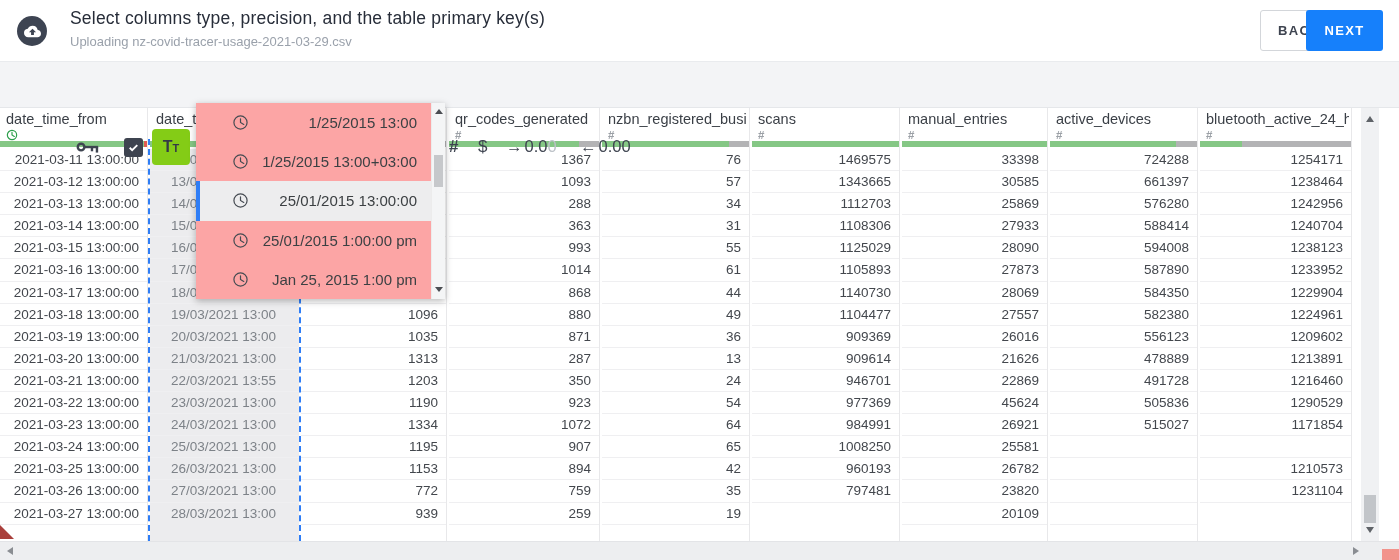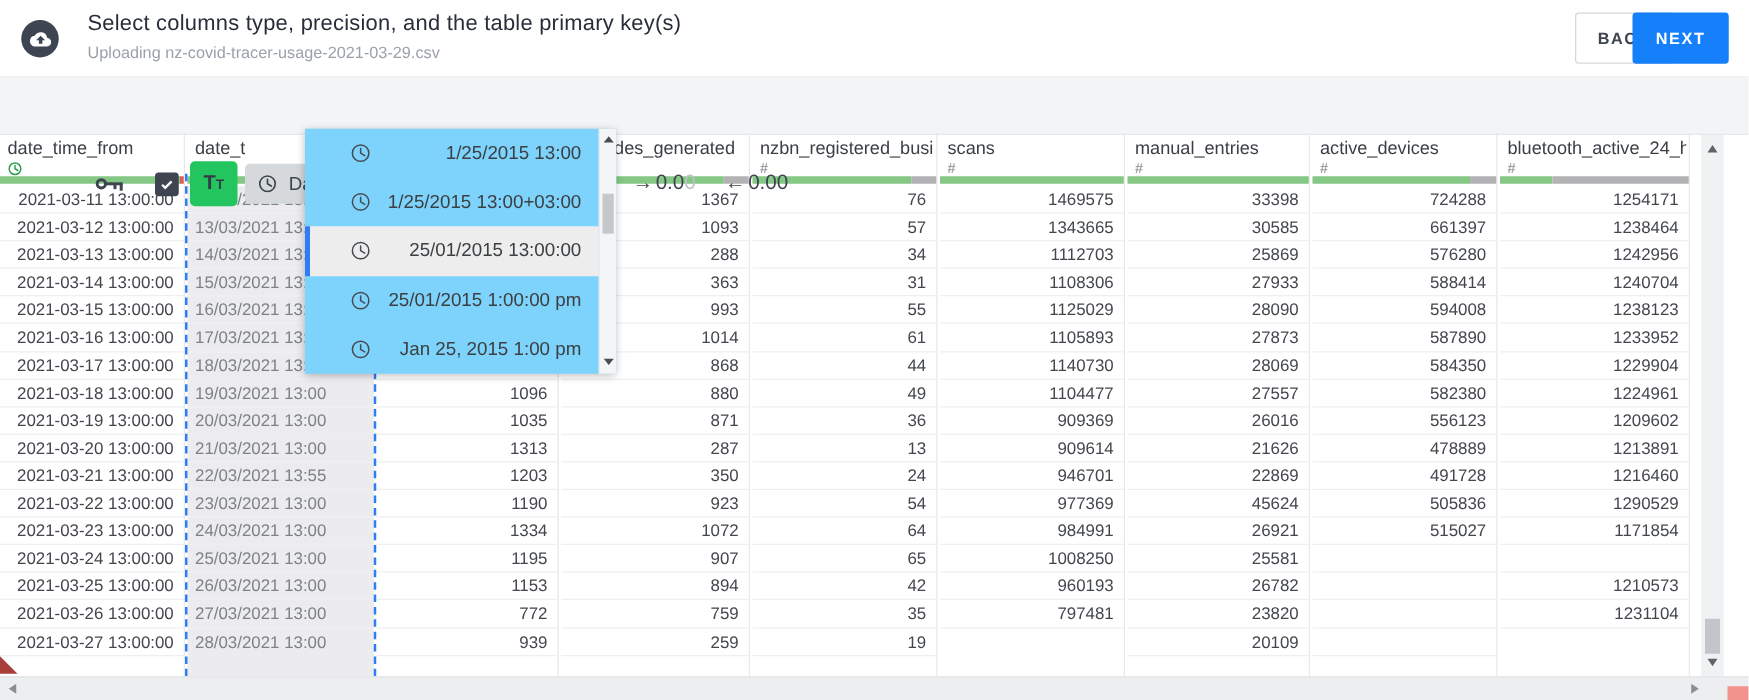--- a/index.html
+++ b/index.html
@@ -18,41 +18,41 @@
        box-sizing:border-box;cursor:pointer;}
   .btn-back{left:1216px;width:79px;background:#fff;border:1px solid #d3d6da;color:#3e4450;margin-left:44px;}
   .btn-next{left:1306px;width:77px;border:none;color:#fff;}
 
   
   .toolbar{position:absolute;top:62px;left:0;width:100%;height:46px;background:#f3f4f6;
            border-bottom:1px solid #e5e7ea;box-sizing:border-box;z-index:10;}
   .key-wrap{position:absolute;left:76px;top:78px;color:#3e4450;cursor:pointer;}
   .checkbox{position:absolute;left:124px;top:76px;width:19px;height:19px;background:#3e4450;
             border-radius:3px;display:flex;align-items:center;justify-content:center;cursor:pointer;}
-  .tt-btn{position:absolute;left:152px;top:67px;width:38px;height:36px;background:#22c55e;border-radius:4px;
+  .tt-btn{position:absolute;left:152px;top:67px;width:38px;height:36px;background:#84cc16;border-radius:4px;
           color:#343a46;display:flex;align-items:center;justify-content:center;font-size:16px;
           font-weight:bold;font-variant:small-caps;cursor:pointer;}
   .type-btn{position:absolute;left:196px;top:69px;width:236px;height:32px;background:#d6d9dc;border-radius:4px;
             display:flex;align-items:center;padding:0 10px;box-sizing:border-box;color:#3e4450;
             font-size:15px;cursor:pointer;}
   .type-btn .lbl{margin-left:9px;}
   .type-btn .chev{position:absolute;right:8px;top:7px;}
   .tb-sym{position:absolute;top:75px;font-size:17px;color:#3e4450;cursor:pointer;}
   .sym-hash{left:449px;font-weight:bold;}
   .sym-dollar{left:478px;}
   .dec-group{position:absolute;top:75px;display:flex;font-size:16.5px;color:#3e4450;cursor:pointer;}
   .dec-right{left:506px;}
   .dec-left{left:580px;}
   .dec-group .arrow{margin-right:2px;}
   .dec-group .light{color:#bcc1c7;}
 
   
   .table-grid{position:absolute;top:108px;left:0;width:1358px;height:433px;z-index:1;}
   .col{position:absolute;top:0;height:433px;box-sizing:border-box;border-right:1px solid #e8e8ea;}
-  .col.selected{border-right:none;}
+  .col.selected{border-right:none;text-align:center;}
   .col-head{position:absolute;top:0;left:0;right:0;height:33px;cursor:pointer;}
   .col-name{position:absolute;top:3px;left:6px;font-size:14.5px;color:#3a3f46;white-space:nowrap;
             overflow:hidden;max-width:calc(100% - 8px);}
   .col-type{position:absolute;top:21px;left:6px;font-size:11.5px;font-weight:bold;color:#9ba0a6;line-height:12px;}
   .col-type.green{color:#2ea04c;}
   .q-bar{position:absolute;top:33px;left:0;right:0;height:6px;display:flex;}
   .q-seg{height:6px;}
   .cells{position:absolute;top:41px;left:0;right:0;}
   .cell{height:22.1px;box-sizing:border-box;border-bottom:1px solid #efeff1;font-size:13.5px;
         color:#43474d;line-height:21px;padding:0 8px 0 6px;white-space:nowrap;overflow:hidden;cursor:pointer;}
@@ -73,22 +73,22 @@
             border-top:6px solid #5f6368;cursor:pointer;}
   .hscroll{position:absolute;top:541px;left:0;width:1399px;height:19px;background:#edeef0;
            border-top:1px solid #e3e4e7;box-sizing:border-box;z-index:8;}
   .tri-left{left:7px;top:5px;border-top:4.5px solid transparent;border-bottom:4.5px solid transparent;
             border-right:6px solid #8a8d92;cursor:pointer;}
   .tri-right{left:1353px;top:5px;border-top:4.5px solid transparent;border-bottom:4.5px solid transparent;
              border-left:6px solid #8a8d92;cursor:pointer;}
   .corner-red{position:absolute;left:1382px;top:549px;width:17px;height:11px;background:#f2938c;z-index:9;}
 
   
-  .type-panel{position:absolute;left:196px;top:103px;width:249px;height:196px;background:#7dd3fc;
-              box-shadow:0 2px 7px rgba(0,0,0,.28);z-index:40;margin-left:48px;}
+  .type-panel{position:absolute;left:196px;top:103px;width:249px;height:196px;background:#fca5a5;
+              box-shadow:0 2px 7px rgba(0,0,0,.28);z-index:40;}
   .panel-items{position:absolute;left:0;top:0;right:14px;bottom:0;}
   .p-item{position:relative;height:39.2px;display:flex;align-items:center;cursor:pointer;}
   .p-item .p-clock{margin-left:36px;display:flex;}
   .p-item .p-label{flex:1;text-align:right;padding-right:14px;font-size:15px;color:#3c4043;white-space:nowrap;}
   .p-item.selected{background:#ededee;}
   .p-item.selected::before{content:"";position:absolute;left:0;top:0;bottom:0;width:4px;background:#2e7df6;}
   .panel-scroll{position:absolute;right:0;top:0;width:14px;height:100%;background:#f4f5f6;
                 border-left:1px solid #ececec;box-sizing:border-box;}
   .panel-scroll .p-up{left:3px;top:6px;border-left:4px solid transparent;border-right:4px solid transparent;
                       border-bottom:5px solid #4a4d52;}

